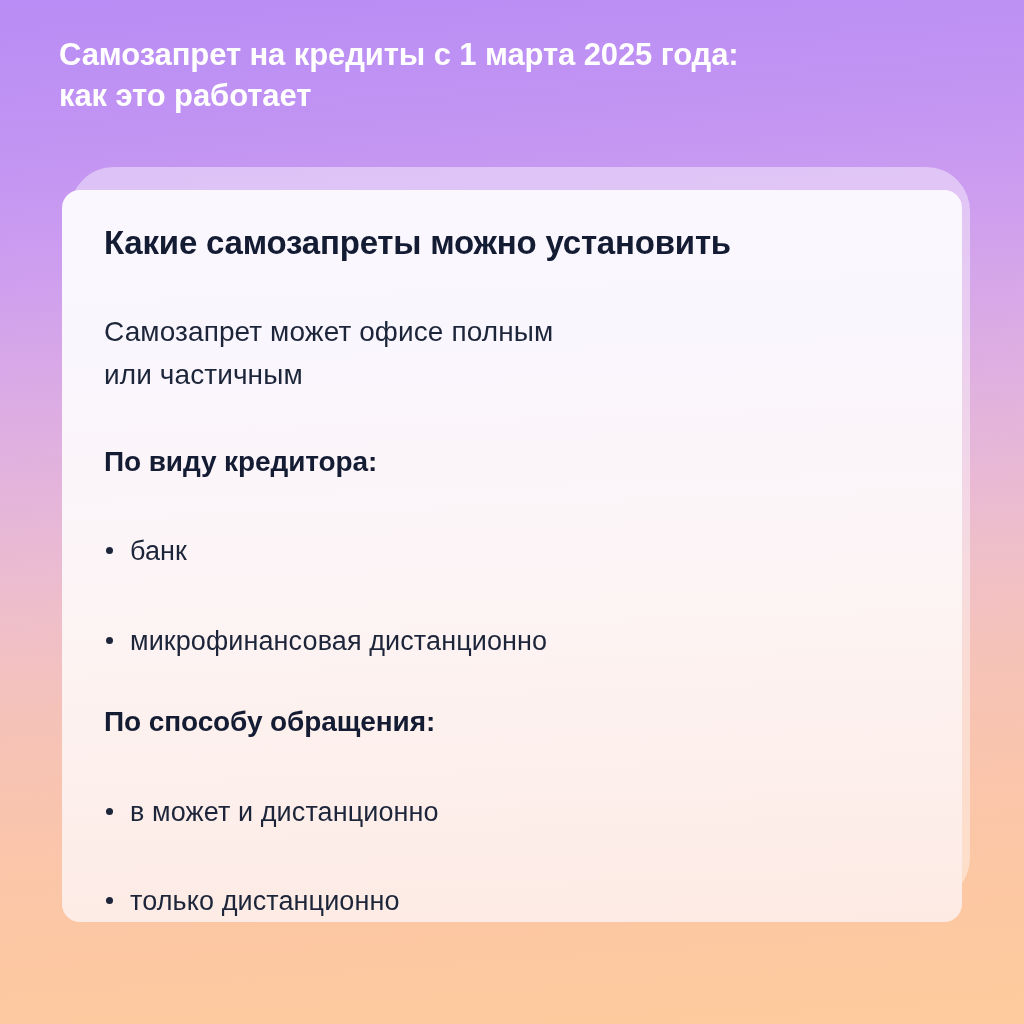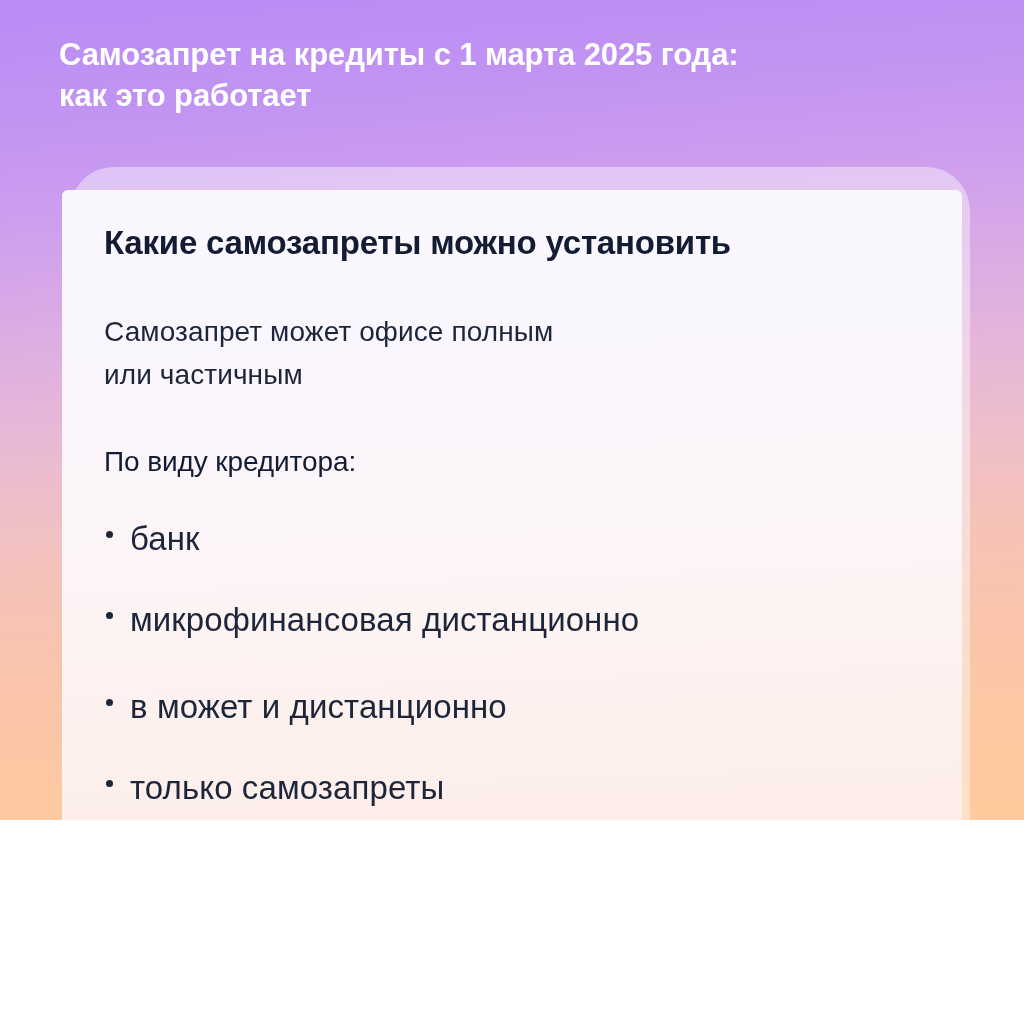--- a/index.html
+++ b/index.html
@@ -4,21 +4,21 @@
 <title>Samozapret</title>
 <style>
   html, body {
     margin: 0;
     padding: 0;
     background: #ffffff;
   }
   #stage {
     position: relative;
     width: 1024px;
-    height: 820px;
+    height: 1024px;
     overflow: hidden;
     font-family: "Liberation Sans", "DejaVu Sans", sans-serif;
     background:
       linear-gradient(176deg,
         #b98cf5 0%,
         #c093f3 12%,
         #cb9cf0 23%,
         #d7a7e8 33%,
         #e0b0e0 41%,
         #e8b8d6 49%,
@@ -52,21 +52,21 @@
     height: 735px;
     border-radius: 44px;
     background: rgba(255, 255, 255, 0.42);
   }
   .card-front {
     position: absolute;
     left: 62px;
     top: 190px;
     width: 900px;
     height: 732px;
-    border-radius: 6px;
+    border-radius: 18px;
     background: linear-gradient(178deg,
       #faf7fe 0%,
       #faf6fd 22%,
       #fcf5f8 46%,
       #fdf2f0 66%,
       #fdeeea 84%,
       #fdeae3 100%);
     overflow: hidden;
   }
 
@@ -96,37 +96,37 @@
     margin-top: 48px;
     white-space: pre-line;
   }
 
   .group {
     margin-top: 48px;
   }
   .group-title {
     color: #131c33;
     font-size: 28px;
-    font-weight: normal;
+    font-weight: bold;
     line-height: 1.2;
     letter-spacing: -0.1px;
   }
   .bullet-list {
     list-style: none;
     margin: 0;
     padding: 0;
   }
   .bullet-item {
     position: relative;
     color: #1c2539;
-    font-size: 33px;
+    font-size: 27px;
     font-weight: normal;
     line-height: 1.2;
     padding-left: 26px;
-    margin-top: 41px;
+    margin-top: 57px;
     letter-spacing: 0.1px;
   }
   .bullet-item .dot {
     position: absolute;
     left: 2px;
     top: 12px;
     width: 7px;
     height: 7px;
     border-radius: 50%;
     background: #1c2539;
@@ -167,28 +167,29 @@
             <span>банк</span>
           </li>
           <li class="bullet-item">
             <span class="dot"></span>
             <span>микрофинансовая дистанционно</span>
           </li>
         </ul>
       </div>
 
       <div class="group">
+        <div class="group-title">По способу обращения:</div>
         <ul class="bullet-list">
           <li class="bullet-item">
             <span class="dot"></span>
             <span>в может и дистанционно</span>
           </li>
           <li class="bullet-item">
             <span class="dot"></span>
-            <span>только самозапреты</span>
+            <span>только дистанционно</span>
           </li>
         </ul>
       </div>
 
     </div>
   </div>
 
   <div class="footer">
 
     

